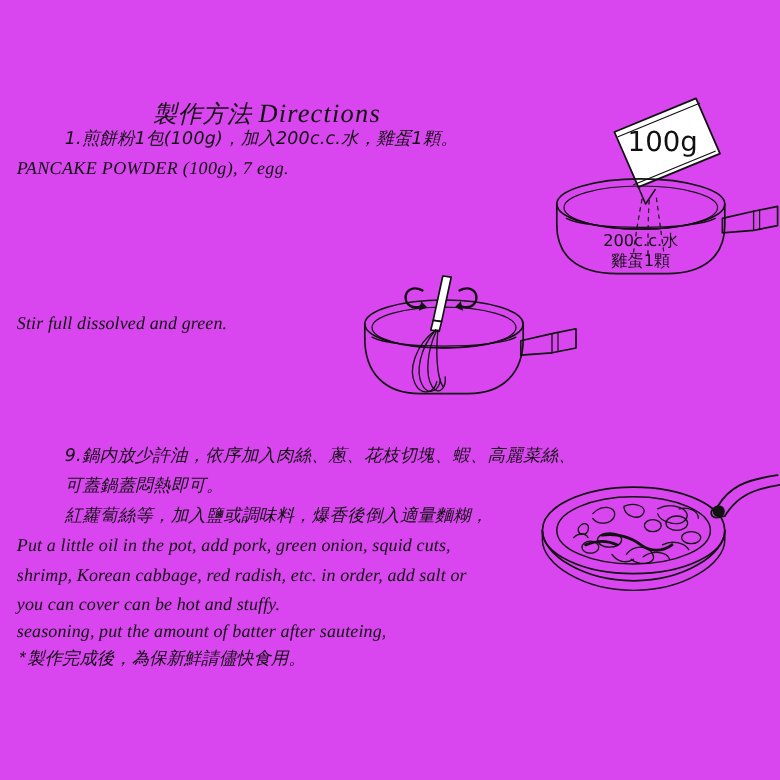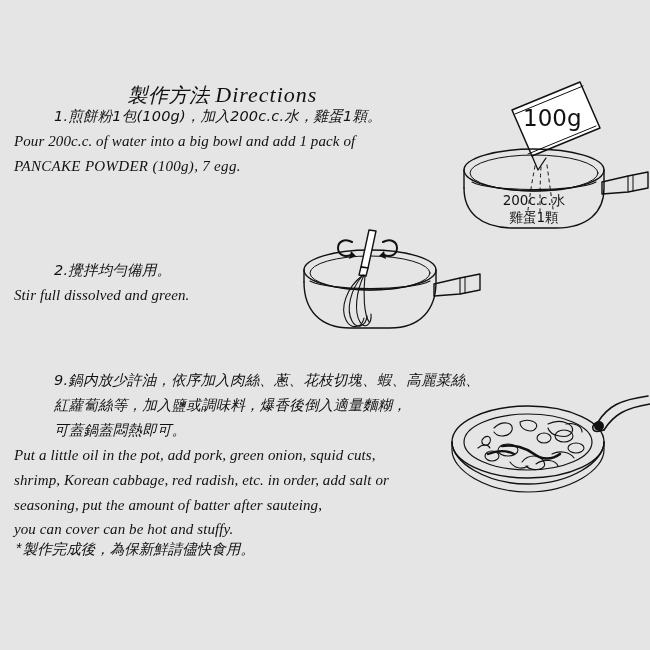--- a/index.html
+++ b/index.html
@@ -4,21 +4,21 @@
 <style>
   html, body {
     margin: 0;
     padding: 0;
     background: #ffffff;
   }
   #page {
     position: relative;
     width: 650px;
     height: 650px;
-    background: #e5e5e5;
+    background: #d946ef;
     overflow: hidden;
     font-family: "Liberation Serif", "DejaVu Serif", serif;
     color: #111111;
   }
 
   
   #title {
     position: absolute;
     left: 0;
     top: 82px;
@@ -92,37 +92,35 @@
 
 <div id="page">
 
   <div id="title">
     <span class="cn">製作方法</span>
     <span class="en">Directions</span>
   </div>
 
   <div class="step-block" id="step1">
     <div class="line cn-line">1.煎餅粉1包(100g)，加入200c.c.水，雞蛋1顆。</div>
-    <div class="line en-line">Pour 200c.c. of water into a big bowl and add 1 pack of</div>
     <div class="line en-line en-caps">PANCAKE POWDER (100g), 7 egg.</div>
   </div>
 
   <div class="step-block" id="step2">
-    <div class="line cn-line">2.攪拌均勻備用。</div>
     <div class="line en-line">Stir full dissolved and green.</div>
   </div>
 
   <div class="step-block" id="step3">
     <div class="line cn-line">9.鍋内放少許油，依序加入肉絲、蔥、花枝切塊、蝦、高麗菜絲、</div>
+    <div class="line cn-line">可蓋鍋蓋悶熱即可。</div>
     <div class="line cn-line">紅蘿蔔絲等，加入鹽或調味料，爆香後倒入適量麵糊，</div>
-    <div class="line cn-line">可蓋鍋蓋悶熱即可。</div>
     <div class="line en-line">Put a little oil in the pot, add pork, green onion, squid cuts,</div>
     <div class="line en-line">shrimp, Korean cabbage, red radish, etc. in order, add salt or</div>
+    <div class="line en-line tight">you can cover can be hot and stuffy.</div>
     <div class="line en-line">seasoning, put the amount of batter after sauteing,</div>
-    <div class="line en-line tight">you can cover can be hot and stuffy.</div>
     <div class="line note-line">*製作完成後，為保新鮮請儘快食用。</div>
   </div>
 
   <div class="illus" id="illus-pot-pour">
     <svg width="198" height="165" viewBox="0 0 198 165" xmlns="http://www.w3.org/2000/svg">
       <g fill="none" stroke="#111" stroke-width="1.4" stroke-linejoin="round" stroke-linecap="round">
 
         <g>
           <polygon points="60,40 128,12 148,58 80,86" fill="#fff" stroke="#111" stroke-width="1.5"></polygon>
           <polyline points="63,44 131,16" stroke-width="1"></polyline>

